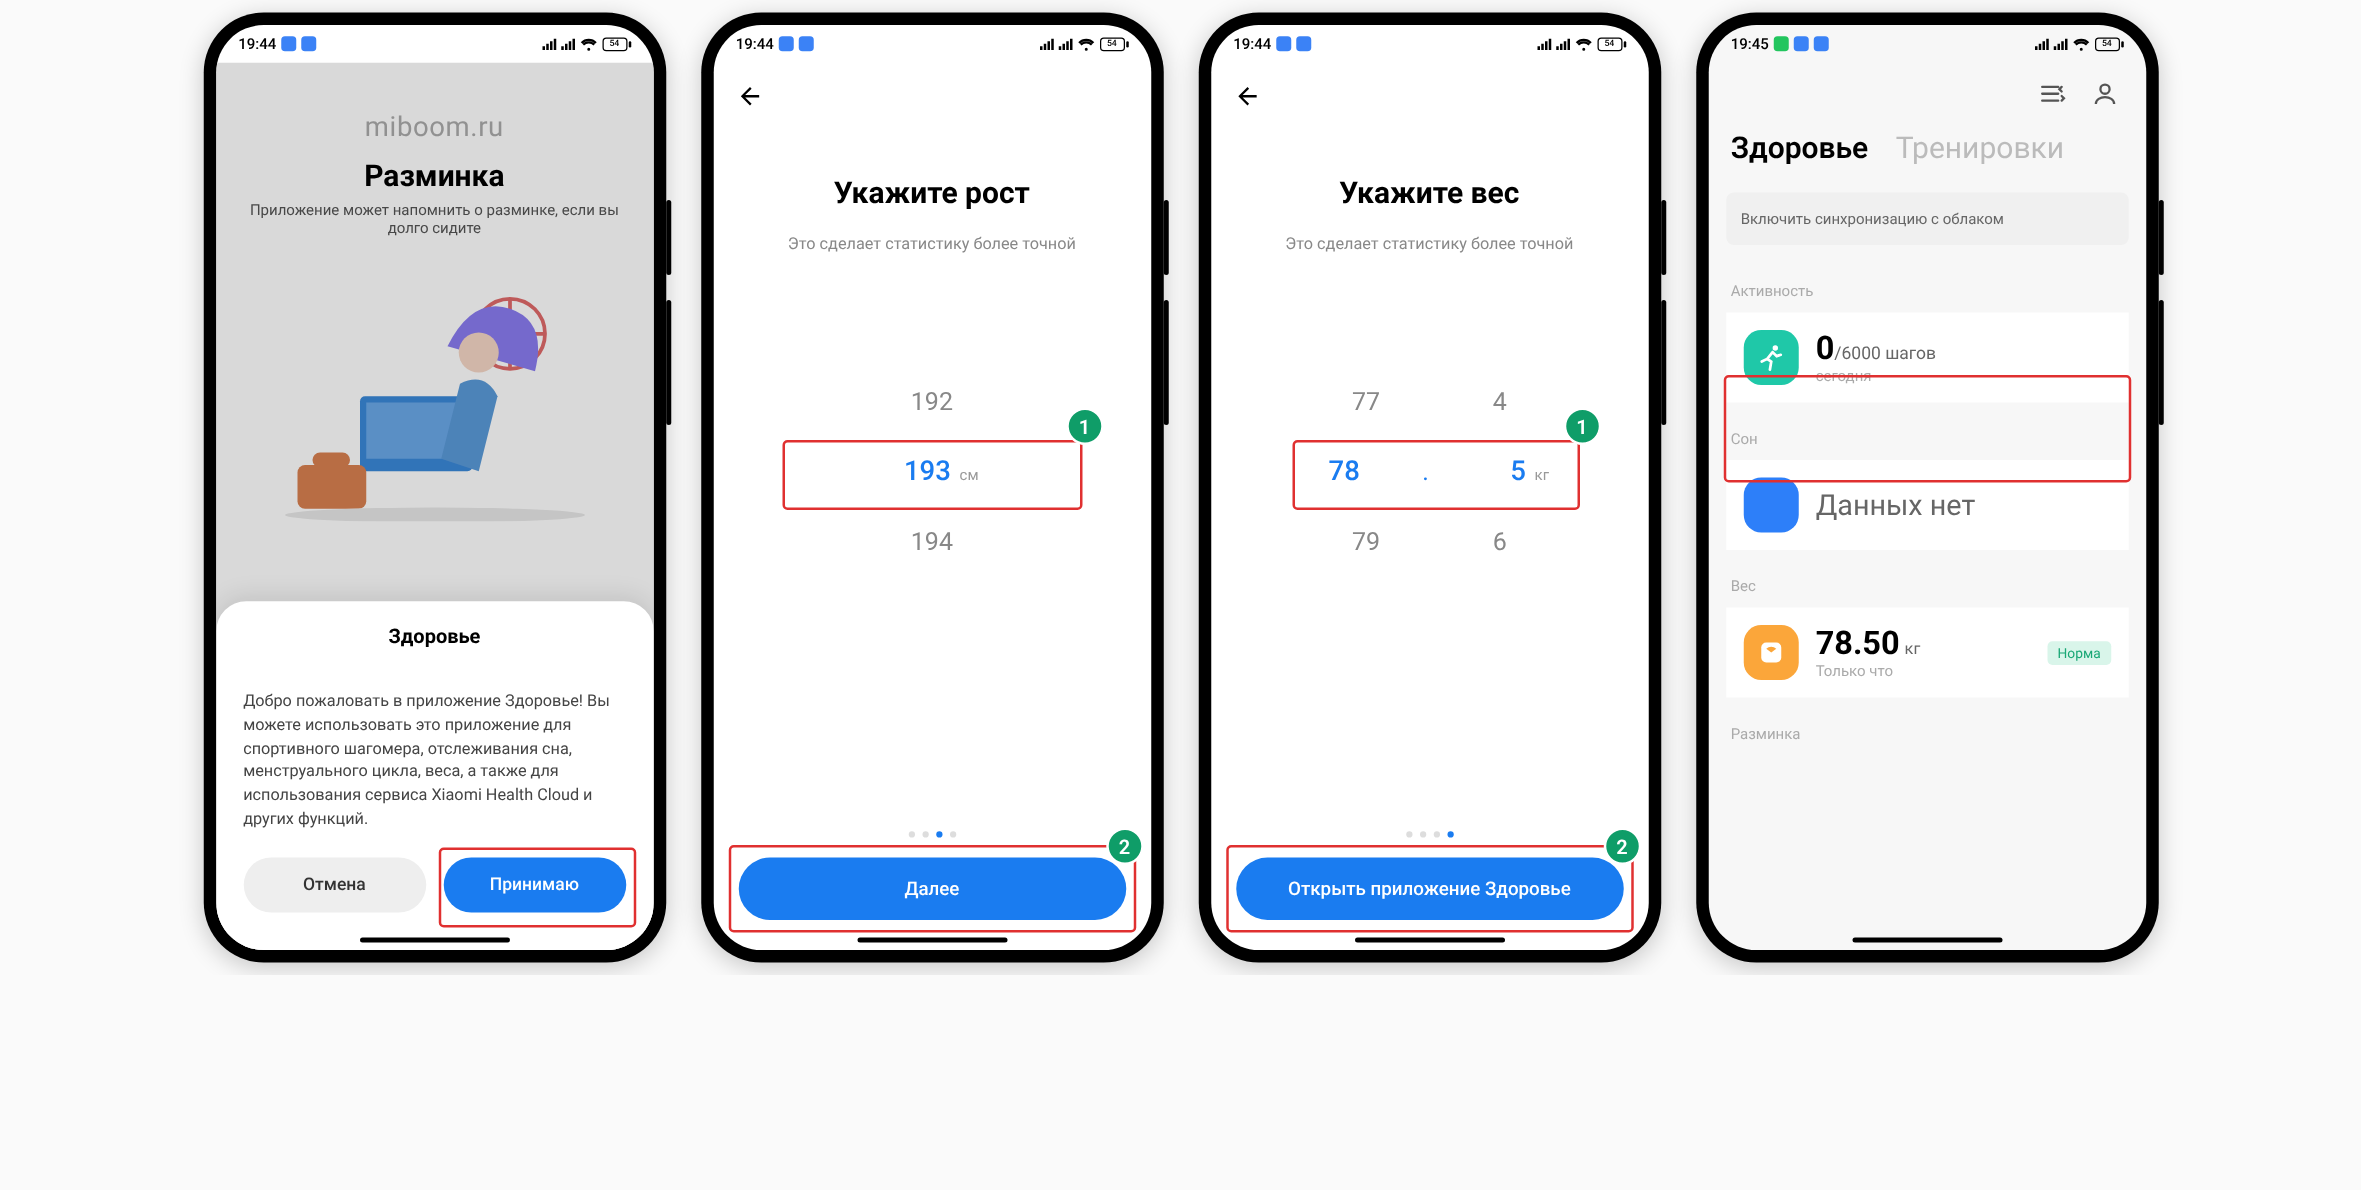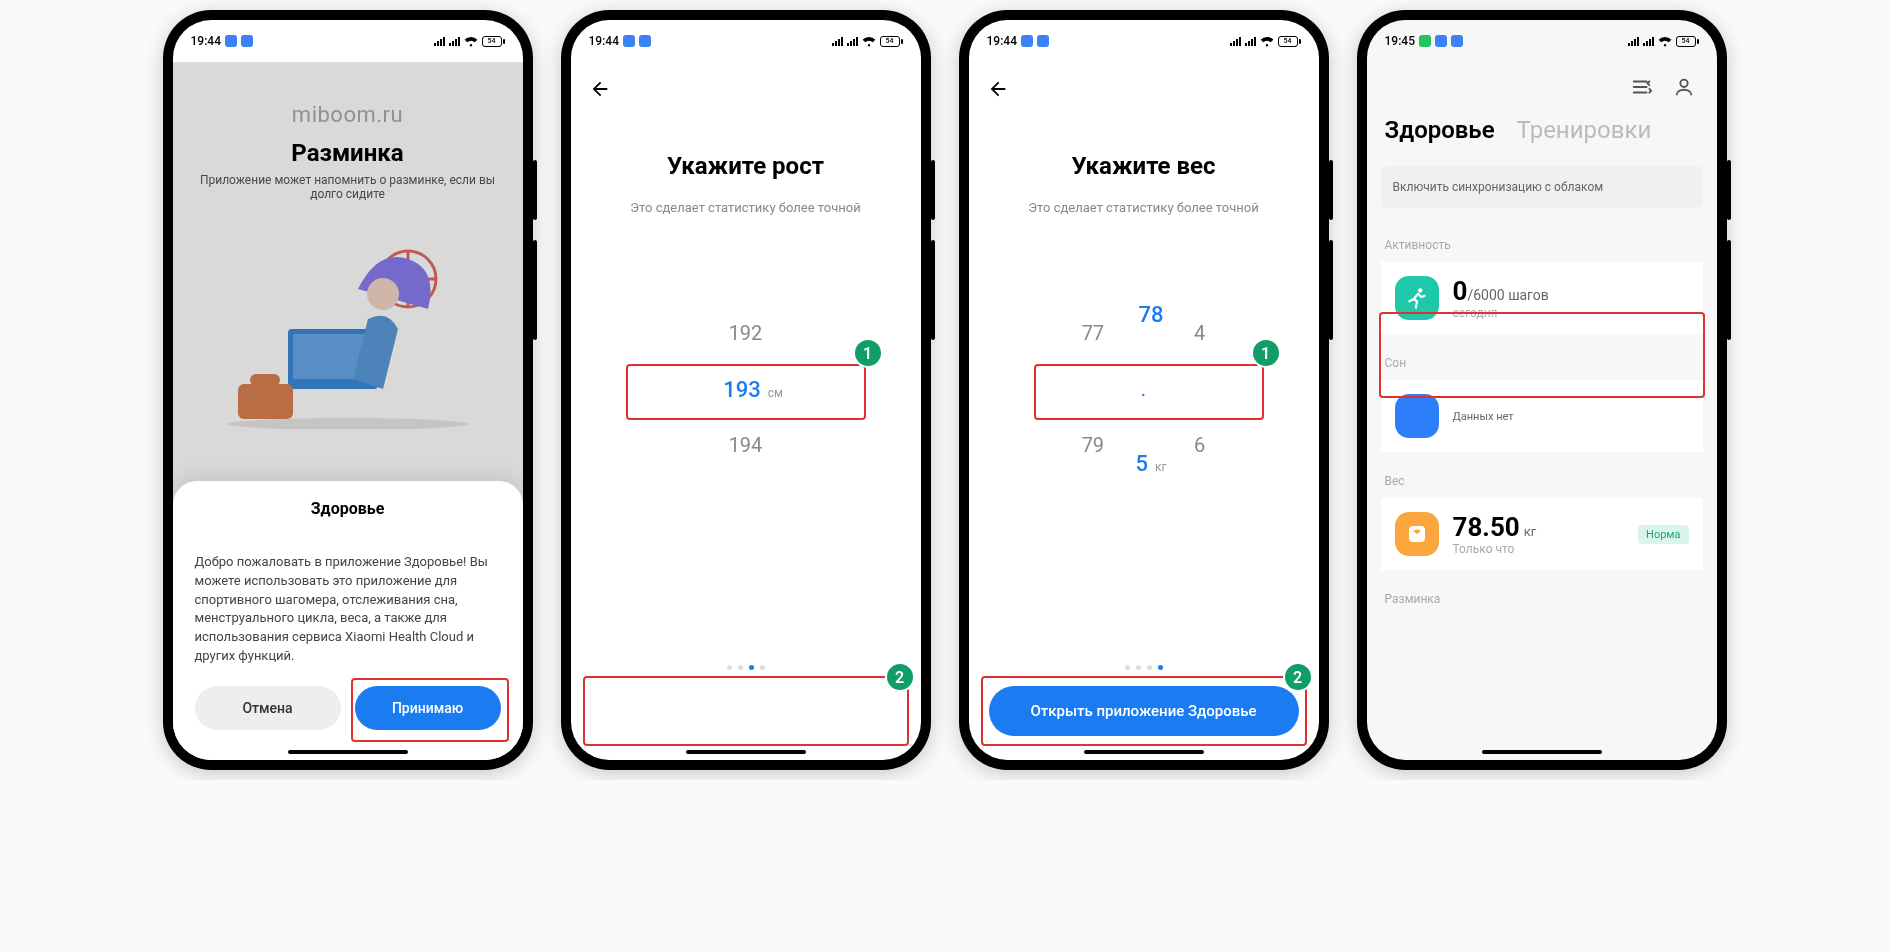--- a/index.html
+++ b/index.html
@@ -34,21 +34,21 @@
   .screen {
     width: 100%; height: 100%;
     background:#fff;
     border-radius: 38px;
     overflow: hidden;
     position: relative;
     display:flex;
     flex-direction:column;
   }
   .status-bar {
-    height: 42px;
+    height: 30px;
     display:flex;
     align-items:center;
     justify-content:space-between;
     padding: 0 18px;
     font-size: 12px;
     font-weight:500;
     color:#000;
   }
   .status-left { display:flex; align-items:center; gap:4px;}
   .sq { width:12px; height:12px; border-radius:3px; display:inline-block;}
@@ -247,20 +247,21 @@
       </div>
       <div class="hl" style="left:55px;top:302px;width:240px;height:56px;"></div>
       <div class="badge" style="left:282px;top:276px;">1</div>
 
       <div class="dots">
         <span></span>
           <span></span>
           <span class="active"></span>
           <span></span>
       </div>
+      <div class="bottom-btn">Далее</div>
       <div class="hl" style="left:12px;bottom:14px;width:326px;height:70px;"></div>
       <div class="badge" style="right:6px;bottom:68px;">2</div>
     </div>
     <div class="home-ind"></div>
   </div>
 </div>
 
 <div class="phone">
   <div class="screen">
     <div class="status-bar">
@@ -301,21 +302,21 @@
             <path d="M20 11H7.8l5.6-5.6L12 4l-8 8 8 8 1.4-1.4L7.8 13H20z" fill="#000"></path>
           </svg>
       </div>
       <div class="setup-title">Укажите вес</div>
       <div class="setup-sub">Это сделает статистику более точной</div>
       <div class="picker">
         <div class="picker-row" style="gap:90px;">
           <span>77</span>
           <span>4</span>
         </div>
-        <div class="picker-row" style="gap:50px;flex-direction:column;">
+        <div class="picker-row" style="gap:50px;">
           <span class="picker-sel">78</span>
           <span style="color:#1a7cf0;">.</span>
           <span>
             <span class="picker-sel">5</span>
             <span class="picker-unit">кг</span>
           </span>
         </div>
         <div class="picker-row" style="gap:90px;">
           <span>79</span>
           <span>6</span>
@@ -409,21 +410,21 @@
       <div class="hl" style="left:12px;top:250px;width:326px;height:86px;"></div>
 
       <div class="section-label">Сон</div>
       <div class="card">
         <div class="card-icon ci-blue">
           <svg viewBox="0 0 24 24" width="24" height="24">
               <path d="M14 3a9 9 0 100 18 7 7 0 010-18z" fill="#fff"></path>
             </svg>
         </div>
         <div class="card-main">
-          <div style="font-size:11px;color:#666;">Данных нет</div>
+          <div style="font-size:23px;color:#666;">Данных нет</div>
         </div>
       </div>
 
       <div class="section-label">Вес</div>
       <div class="card">
         <div class="card-icon ci-orange">
           <svg viewBox="0 0 24 24" width="24" height="24">
               <rect x="4" y="4" width="16" height="16" rx="4" fill="#fff"></rect>
               <path d="M8 9a6 6 0 018 0l-4 3z" fill="#fba63a"></path>
             </svg>

